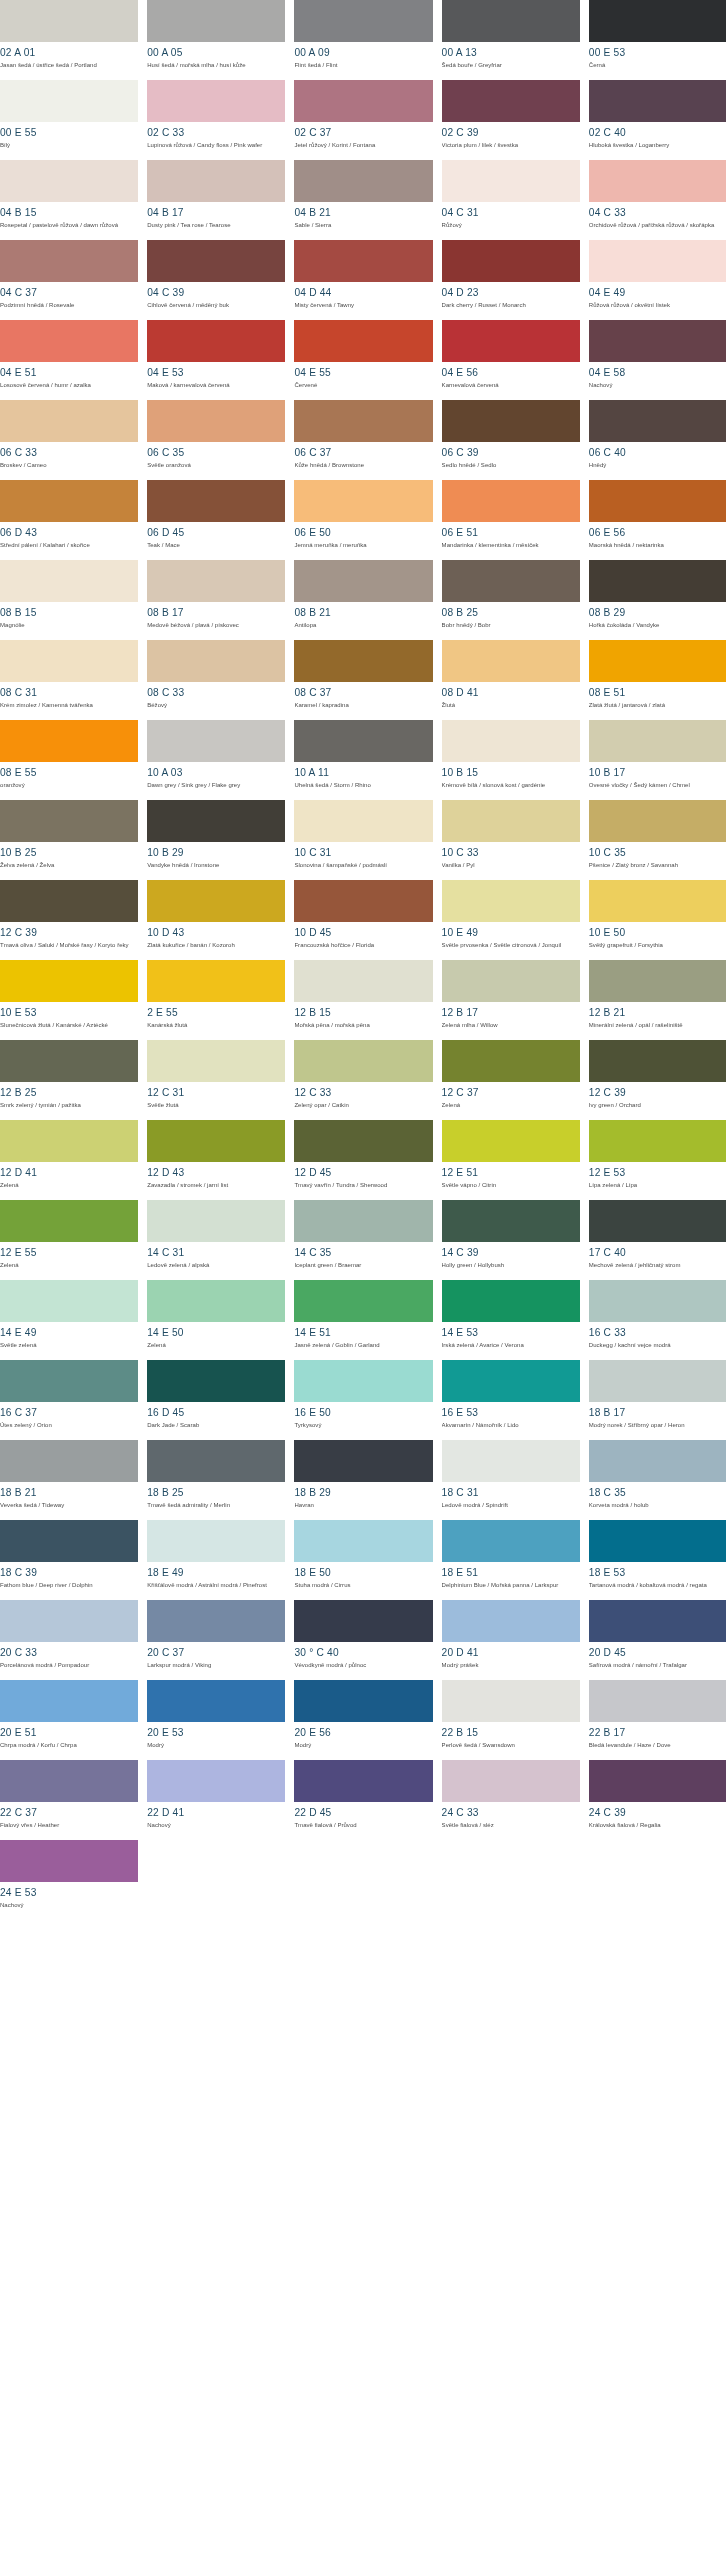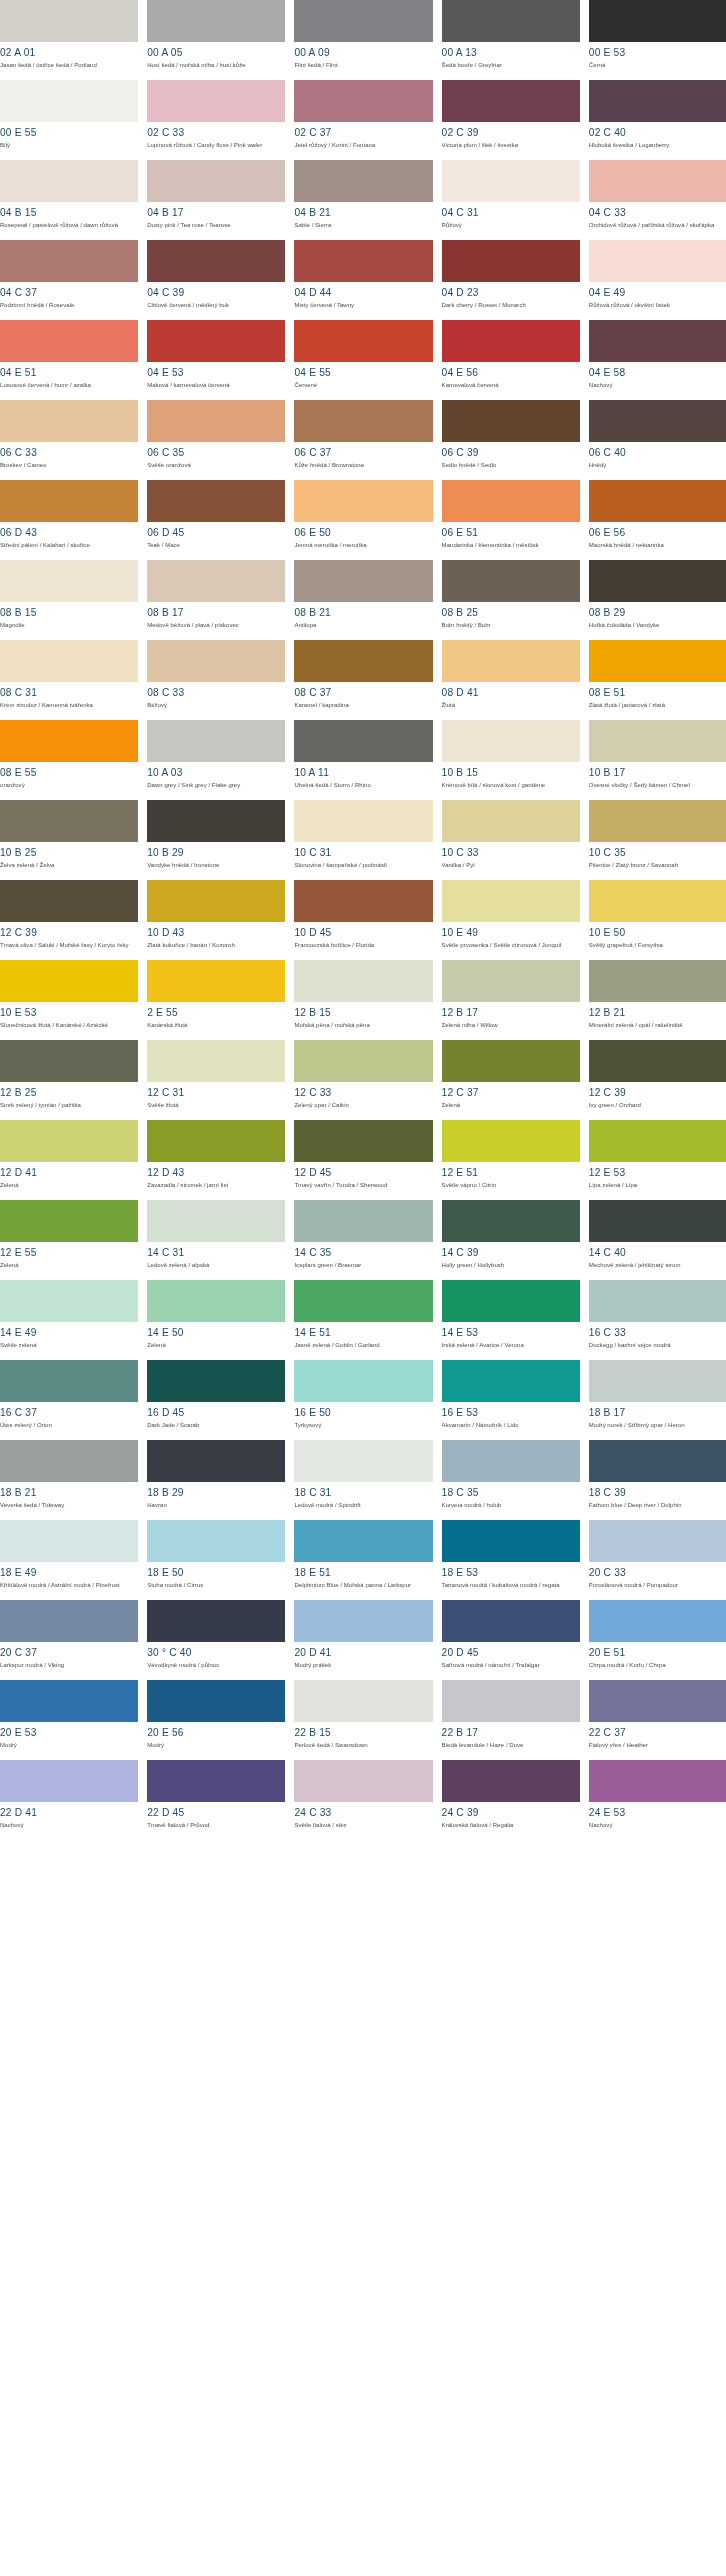--- a/index.html
+++ b/index.html
@@ -445,21 +445,21 @@
       <div class="swatch-code">14 C 35</div>
       <div class="swatch-name">Iceplant green / Braemar</div>
     </div>
     <div class="swatch-cell">
       <div class="swatch-chip" style="background-color: rgb(62, 90, 75);"></div>
       <div class="swatch-code">14 C 39</div>
       <div class="swatch-name">Holly green / Hollybush</div>
     </div>
     <div class="swatch-cell">
       <div class="swatch-chip" style="background-color: rgb(59, 68, 64);"></div>
-      <div class="swatch-code">14 C 40</div>
+      <div class="swatch-code">17 C 40</div>
       <div class="swatch-name">Mechově zelená / jehličnatý strom</div>
     </div>
     <div class="swatch-cell">
       <div class="swatch-chip" style="background-color: rgb(195, 228, 211);"></div>
       <div class="swatch-code">14 E 49</div>
       <div class="swatch-name">Světle zelená</div>
     </div>
     <div class="swatch-cell">
       <div class="swatch-chip" style="background-color: rgb(155, 211, 177);"></div>
       <div class="swatch-code">14 E 50</div>
@@ -502,20 +502,25 @@
     </div>
     <div class="swatch-cell">
       <div class="swatch-chip" style="background-color: rgb(196, 206, 203);"></div>
       <div class="swatch-code">18 B 17</div>
       <div class="swatch-name">Modrý norek / Stříbrný opar / Heron</div>
     </div>
     <div class="swatch-cell">
       <div class="swatch-chip" style="background-color: rgb(153, 158, 159);"></div>
       <div class="swatch-code">18 B 21</div>
       <div class="swatch-name">Veverka šedá / Tideway</div>
+    </div>
+    <div class="swatch-cell">
+      <div class="swatch-chip" style="background-color: rgb(95, 104, 109);"></div>
+      <div class="swatch-code">18 B 25</div>
+      <div class="swatch-name">Tmavě šedá admirality / Merlin</div>
     </div>
     <div class="swatch-cell">
       <div class="swatch-chip" style="background-color: rgb(56, 61, 69);"></div>
       <div class="swatch-code">18 B 29</div>
       <div class="swatch-name">Havran</div>
     </div>
     <div class="swatch-cell">
       <div class="swatch-chip" style="background-color: rgb(227, 231, 226);"></div>
       <div class="swatch-code">18 C 31</div>
       <div class="swatch-name">Ledově modrá / Spindrift</div>

